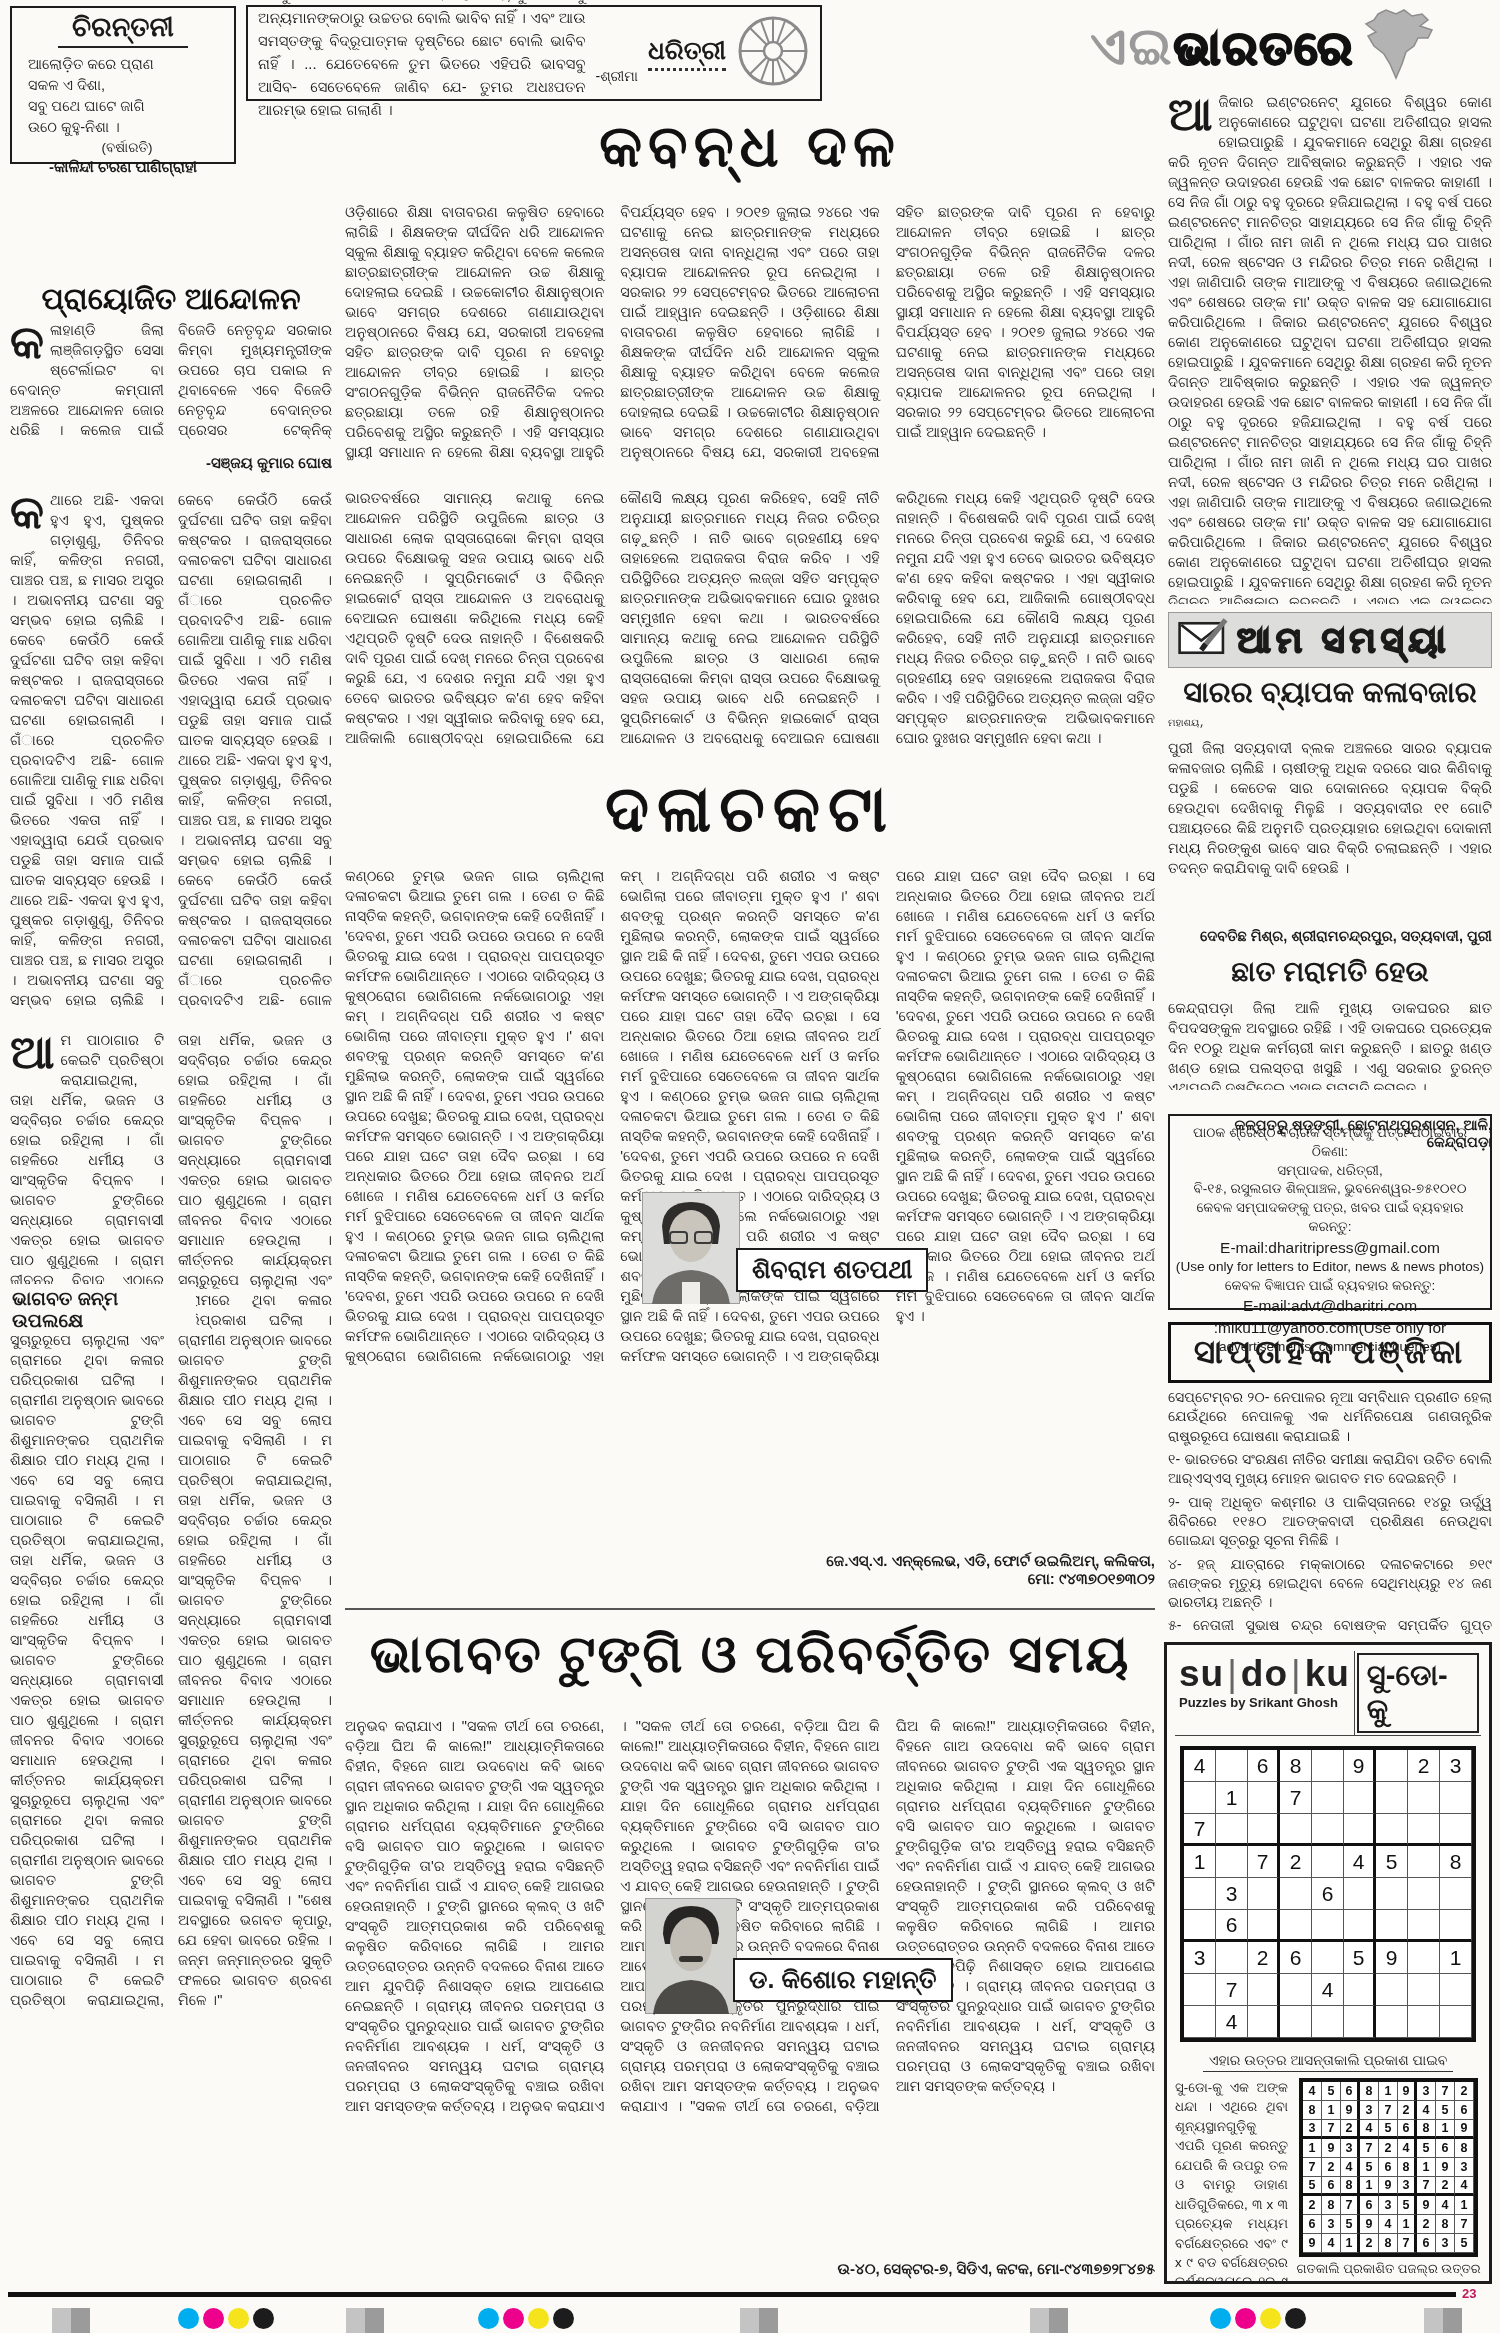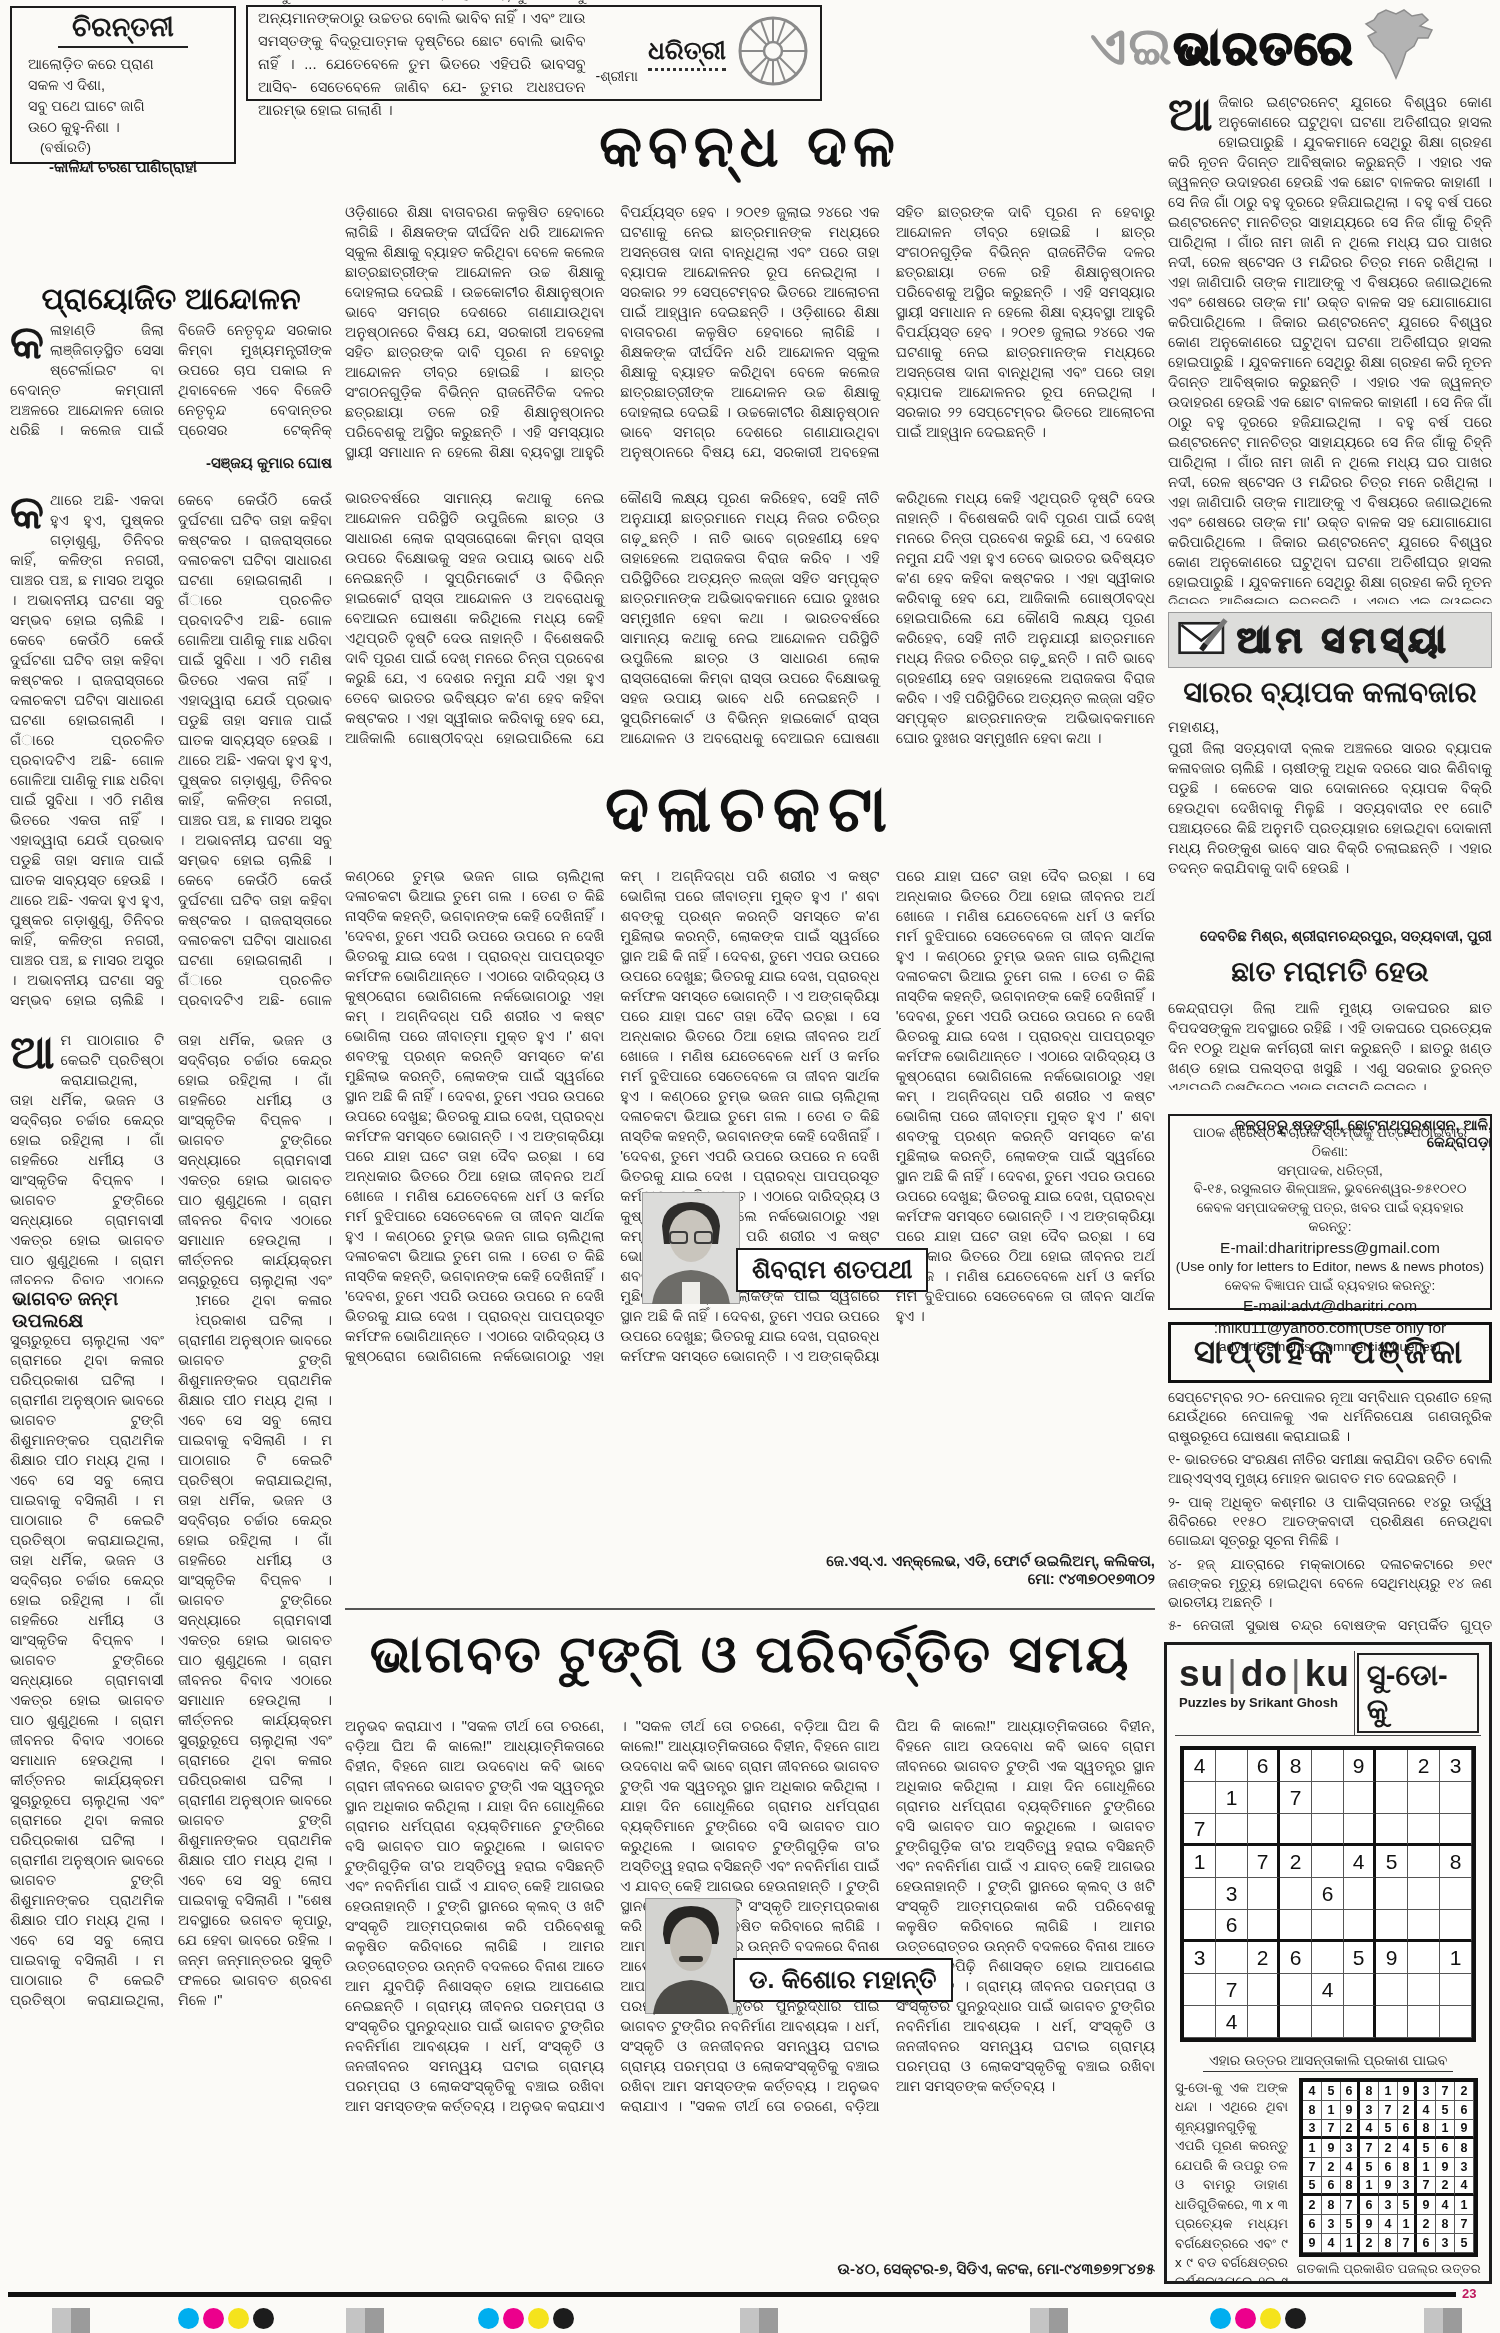--- a/index.html
+++ b/index.html
@@ -16,21 +16,21 @@
   .cols3 { column-count:3; column-gap:16px; }
   .dc { float:left; font-size:46px; line-height:40px; font-weight:bold; margin:2px 6px 0 0; }
   .hl { font-weight:bold; text-align:center; color:#111; }
   .byline { font-weight:bold; text-align:right; font-size:15px; }
   .subhead { font-weight:bold; font-size:19px; background:#fbfaf7; }
 
   
   .poem-title { font-size:27px; font-weight:bold; text-align:center; padding-top:4px; }
   .poem-rule { width:130px; height:2px; background:#222; margin:3px auto 6px; }
   .poem-lines p { font-size:14.5px; line-height:1.45; padding-left:16px; }
-  .poem-note { text-align:left; font-size:13.5px; padding-right:20px; margin-top:2px;margin-left:28px; }
+  .poem-note { text-align:center; font-size:13.5px; padding-right:20px; margin-top:2px;margin-left:28px; }
   .poem-author { text-align:center; font-weight:bold; font-size:15px; margin-top:2px; }
 
   
   .quote-box { display:flex; align-items:center; gap:10px; padding:8px 10px; }
   .quote-text { flex:1; font-size:14.8px; line-height:1.55; text-align:justify; }
   .quote-sig { align-self:flex-end; font-size:14px; padding-bottom:6px; white-space:nowrap; }
   .dharitri-logo { font-size:25px; font-weight:bold; border-bottom:3px dotted #333; padding-bottom:2px; white-space:nowrap; }
 
   
   .ei-title { font-size:46px; font-weight:bold; letter-spacing:2px; white-space:nowrap; }
@@ -219,21 +219,21 @@
       <svg width="52" height="40" viewBox="0 0 60 46">
         <rect x="3" y="6" width="50" height="34" fill="#fff" stroke="#222" stroke-width="3"></rect>
         <path d="M5,8 L28,26 L51,8" fill="none" stroke="#222" stroke-width="3"></path>
         <line x1="56" y1="2" x2="30" y2="34" stroke="#777" stroke-width="6"></line>
         <line x1="33" y1="30" x2="28" y2="37" stroke="#222" stroke-width="6"></line>
       </svg>
     </span>
     <span class="as-title">ଆମ ସମସ୍ୟା</span>
   </div>
   <div class="abs letter-head" style="left:1168px; top:676px; width:324px; font-size:29px;">ସାରର ବ୍ୟାପକ କଳାବଜାର</div>
-  <div class="abs" style="left:1168px; top:718px; width:324px; font-size:15px;">ମହାଶୟ,</div>
+  <div class="abs" style="left:1168px; top:718px; width:324px; font-size:10px;font-family:Liberation Mono, monospace;">ମହାଶୟ,</div>
   <div class="abs just" style="left:1168px; top:738px; width:324px; height:190px;">
     <span>ପୁରୀ ଜିଲା ସତ୍ୟବାଦୀ ବ୍ଲକ ଅଞ୍ଚଳରେ ସାରର ବ୍ୟାପକ କଳାବଜାର ଚାଲିଛି । ଚାଷୀଙ୍କୁ ଅଧିକ ଦରରେ ସାର କିଣିବାକୁ ପଡୁଛି । କେତେକ ସାର ଦୋକାନରେ ବ୍ୟାପକ ବିକ୍ରି ହେଉଥିବା ଦେଖିବାକୁ ମିଳୁଛି । ସତ୍ୟବାଦୀର ୧୧ ଗୋଟି ପଞ୍ଚାୟତରେ କିଛି ଅନୁମତି ପ୍ରତ୍ୟାହାର ହୋଇଥିବା ଦୋକାନୀ ମଧ୍ୟ ନିରଙ୍କୁଶ ଭାବେ ସାର ବିକ୍ରି ଚଲାଇଛନ୍ତି । ଏହାର ତଦନ୍ତ କରାଯିବାକୁ ଦାବି ହେଉଛି ।</span>
   </div>
   <div class="abs byline" style="left:1168px; top:928px; width:324px; font-size:14.5px;">ଦେବତିଛ ମିଶ୍ର, ଶ୍ରୀରାମଚନ୍ଦ୍ରପୁର, ସତ୍ୟବାଦୀ, ପୁରୀ</div>
   <div class="abs letter-head" style="left:1168px; top:956px; width:324px; font-size:28px;">ଛାତ ମରାମତି ହେଉ</div>
   <div class="abs just" style="left:1168px; top:998px; width:324px; height:92px;">
     <span>କେନ୍ଦ୍ରାପଡ଼ା ଜିଲା ଆଳି ମୁଖ୍ୟ ଡାକଘରର ଛାତ ବିପଦସଙ୍କୁଳ ଅବସ୍ଥାରେ ରହିଛି । ଏହି ଡାକଘରେ ପ୍ରତ୍ୟେକ ଦିନ ୧୦ରୁ ଅଧିକ କର୍ମଚାରୀ କାମ କରୁଛନ୍ତି । ଛାତରୁ ଖଣ୍ଡ ଖଣ୍ଡ ହୋଇ ପଲସ୍ତରା ଖସୁଛି । ଏଣୁ ସରକାର ତୁରନ୍ତ ଏଥିପ୍ରତି ଦୃଷ୍ଟିଦେଇ ଏହାକୁ ମରାମତି କରାନ୍ତୁ ।</span>
   </div>
   <div class="abs byline" style="left:1168px; top:1117px; width:324px; font-size:14.5px;">କଳ୍ପତରୁ ଷଡ଼ଙ୍ଗୀ, ଛୋଟନାଥପୁରଶାସନ, ଆଳି, କେନ୍ଦ୍ରାପଡ଼ା</div>
 

